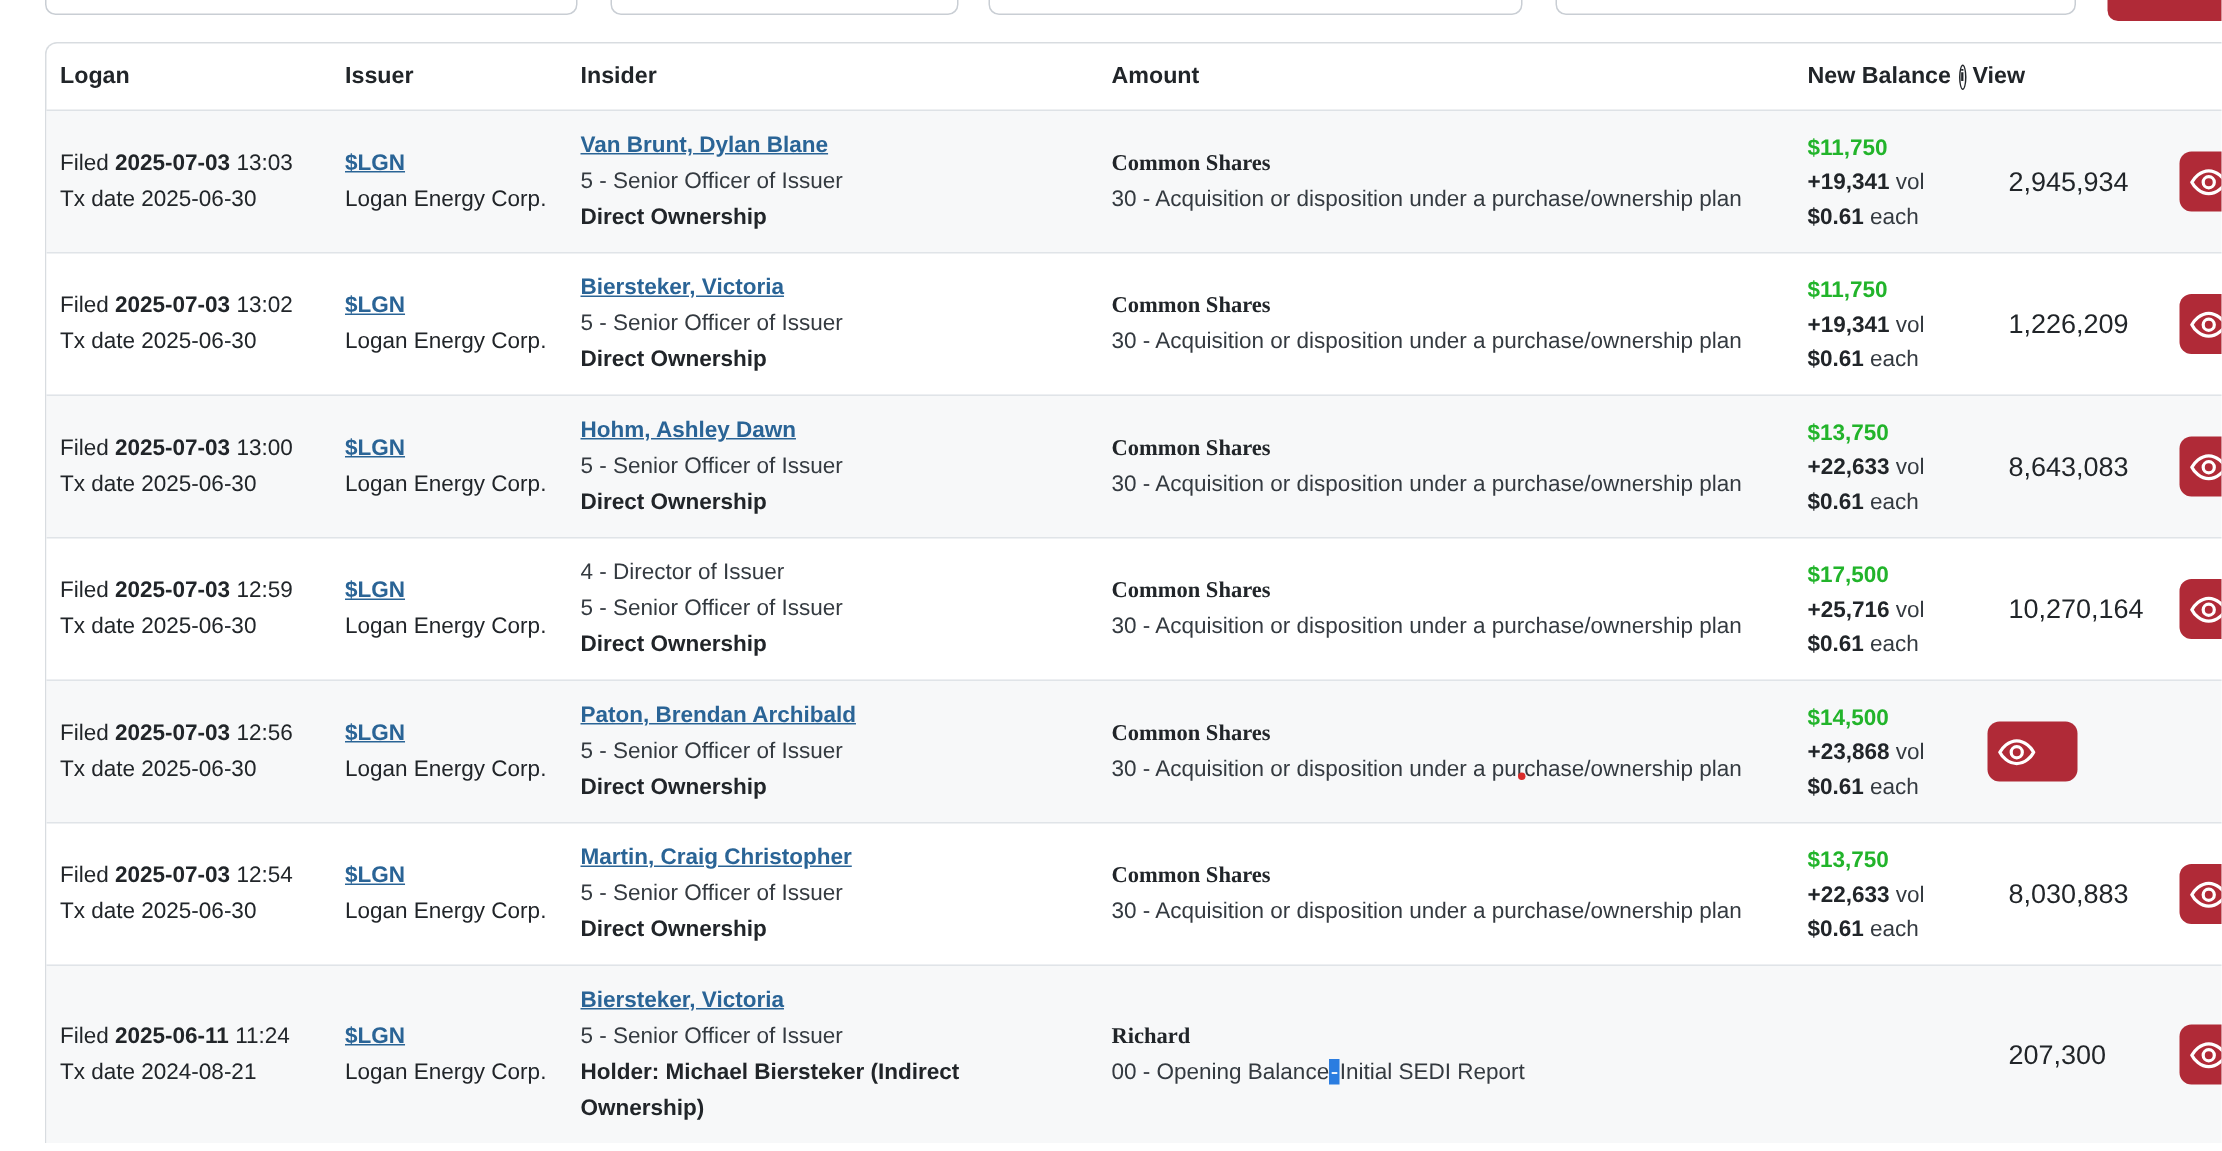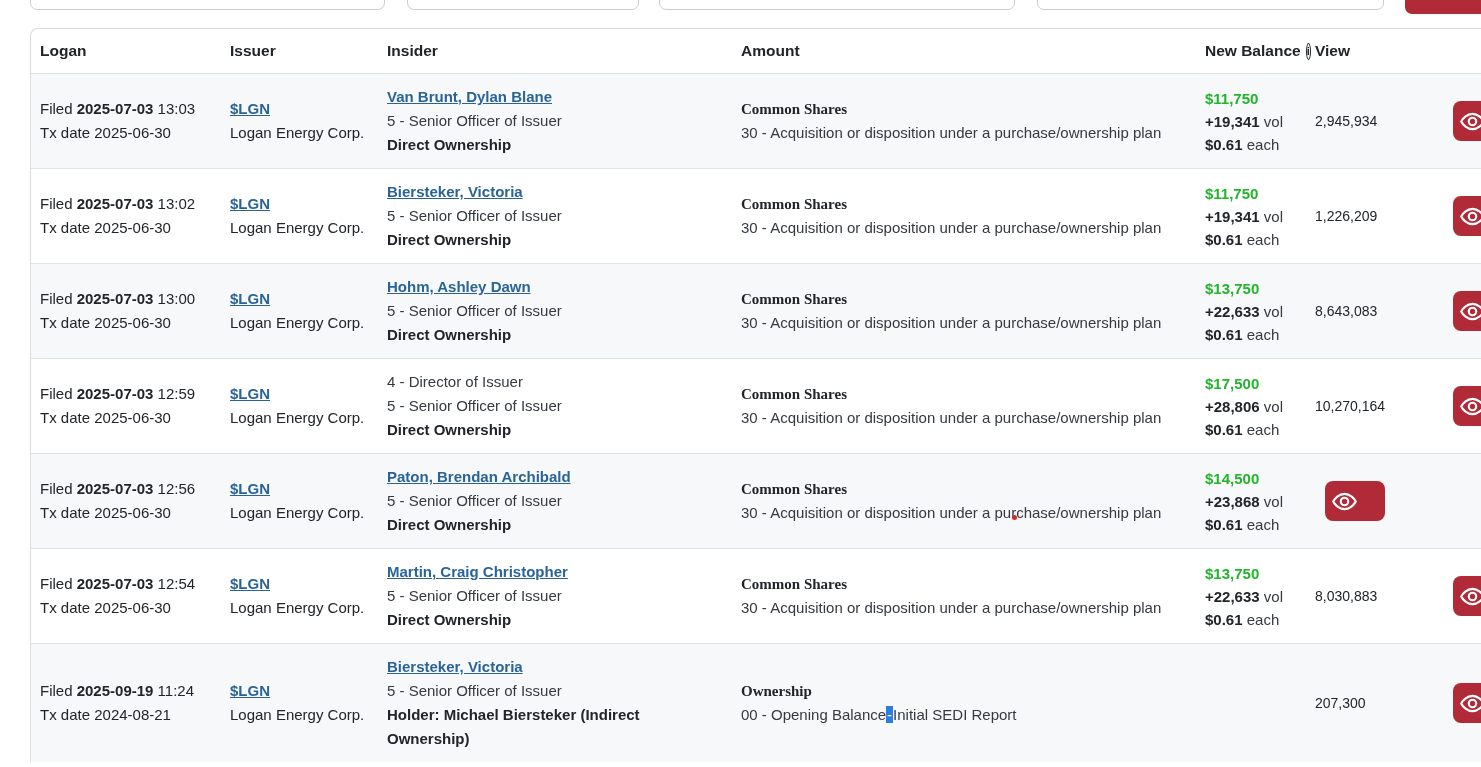--- a/index.html
+++ b/index.html
@@ -47,21 +47,21 @@
 
   .security-line { font-weight: 700; line-height: 24px; font-family: Liberation Serif, serif; }
   .txn-type-line { color: #343a40; line-height: 24px; }
   .sel-hl:not(:empty) { background: #2b7de0; color: #ffffff; padding: 0 1px; }
 
   .amt-line { line-height: 23px; white-space: nowrap; }
   .amt-dollar { color: #22b42b; font-weight: 700; }
   .amt-strong { font-weight: 700; }
   .amt-sub { color: #343a40; }
 
-  .balance-val { font-size: 14px; }
+  .balance-val { font-size: 18px; margin-left: 24px; }
 
   .view-btn { margin-left: 10px; width: 60px; height: 40px; background: #b02a37; border: none;
     border-radius: 8px; display: flex; align-items: center; justify-content: flex-start;
     padding-left: 6px; cursor: pointer; }
 
   .red-dot { position: absolute; left: 1012px; top: 515px; width: 5px; height: 5px;
     border-radius: 50%; background: #d92b2b; }
 </style>
 </head>
 <body>
@@ -226,21 +226,21 @@
             <div class="role-line">5 - Senior Officer of Issuer</div>
           </div>
       <div class="ownership-line">Direct Ownership</div>
     </div>
     <div class="tcell cell-txn">
       <div class="security-line">Common Shares</div>
       <div class="txn-type-line"><span>30 - Acquisition or disposition under a purchase/ownership plan</span><span class="sel-hl"></span><span></span></div>
     </div>
     <div class="tcell cell-amount">
       <div class="amt-line"><span class="amt-dollar amt-val">$17,500</span></div>
-      <div class="amt-line"><span class="amt-strong amt-val">+28,806</span><span class="amt-sub">&nbsp;</span><span class="amt-sub amt-lbl">vol</span></div>
+      <div class="amt-line"><span class="amt-strong amt-val">+25,716</span><span class="amt-sub">&nbsp;</span><span class="amt-sub amt-lbl">vol</span></div>
       <div class="amt-line"><span class="amt-strong amt-val">$0.61</span><span class="amt-sub">&nbsp;</span><span class="amt-sub amt-lbl">each</span></div>
     </div>
     <div class="tcell cell-balance">
       <div class="balance-val">10,270,164</div>
     </div>
     <div class="tcell cell-view">
       <button class="view-btn">
         <svg width="27" height="27" viewBox="0 0 24 24">
           <path d="M12 5.2 C 7 5.2 3.2 9.5 2 12 C 3.2 14.5 7 18.8 12 18.8 C 17 18.8 20.8 14.5 22 12 C 20.8 9.5 17 5.2 12 5.2 Z" fill="none" stroke="#ffffff" stroke-width="1.9"></path>
           <circle cx="12" cy="12" r="3.3" fill="none" stroke="#ffffff" stroke-width="1.9"></circle>
@@ -317,36 +317,36 @@
         <svg width="27" height="27" viewBox="0 0 24 24">
           <path d="M12 5.2 C 7 5.2 3.2 9.5 2 12 C 3.2 14.5 7 18.8 12 18.8 C 17 18.8 20.8 14.5 22 12 C 20.8 9.5 17 5.2 12 5.2 Z" fill="none" stroke="#ffffff" stroke-width="1.9"></path>
           <circle cx="12" cy="12" r="3.3" fill="none" stroke="#ffffff" stroke-width="1.9"></circle>
         </svg>
       </button>
     </div>
   </div>
 
   <div class="grid-row trow odd">
     <div class="tcell cell-date">
-      <div class="line"><span>Filed</span>&nbsp;<span class="bold">2025-09-19</span>&nbsp;<span>11:24</span></div>
+      <div class="line"><span>Filed</span>&nbsp;<span class="bold">2025-06-11</span>&nbsp;<span>11:24</span></div>
       <div class="line"><span>Tx date</span>&nbsp;<span>2024-08-21</span></div>
     </div>
     <div class="tcell cell-issuer">
       <div class="line"><a class="blue-link">$LGN</a></div>
       <div class="line"><span>Logan Energy Corp.</span></div>
     </div>
     <div class="tcell cell-insider">
       <div class="name-line"><a class="blue-link">Biersteker, Victoria</a></div>
       <div>
             <div class="role-line">5 - Senior Officer of Issuer</div>
           </div>
       <div class="ownership-line">Holder: Michael Biersteker (Indirect Ownership)</div>
     </div>
     <div class="tcell cell-txn">
-      <div class="security-line">Ownership</div>
+      <div class="security-line">Richard</div>
       <div class="txn-type-line"><span>00 - Opening Balance</span><span class="sel-hl">-</span><span>Initial SEDI Report</span></div>
     </div>
     <div class="tcell cell-amount">
       
       
       
     </div>
     <div class="tcell cell-balance">
       <div class="balance-val">207,300</div>
     </div>

